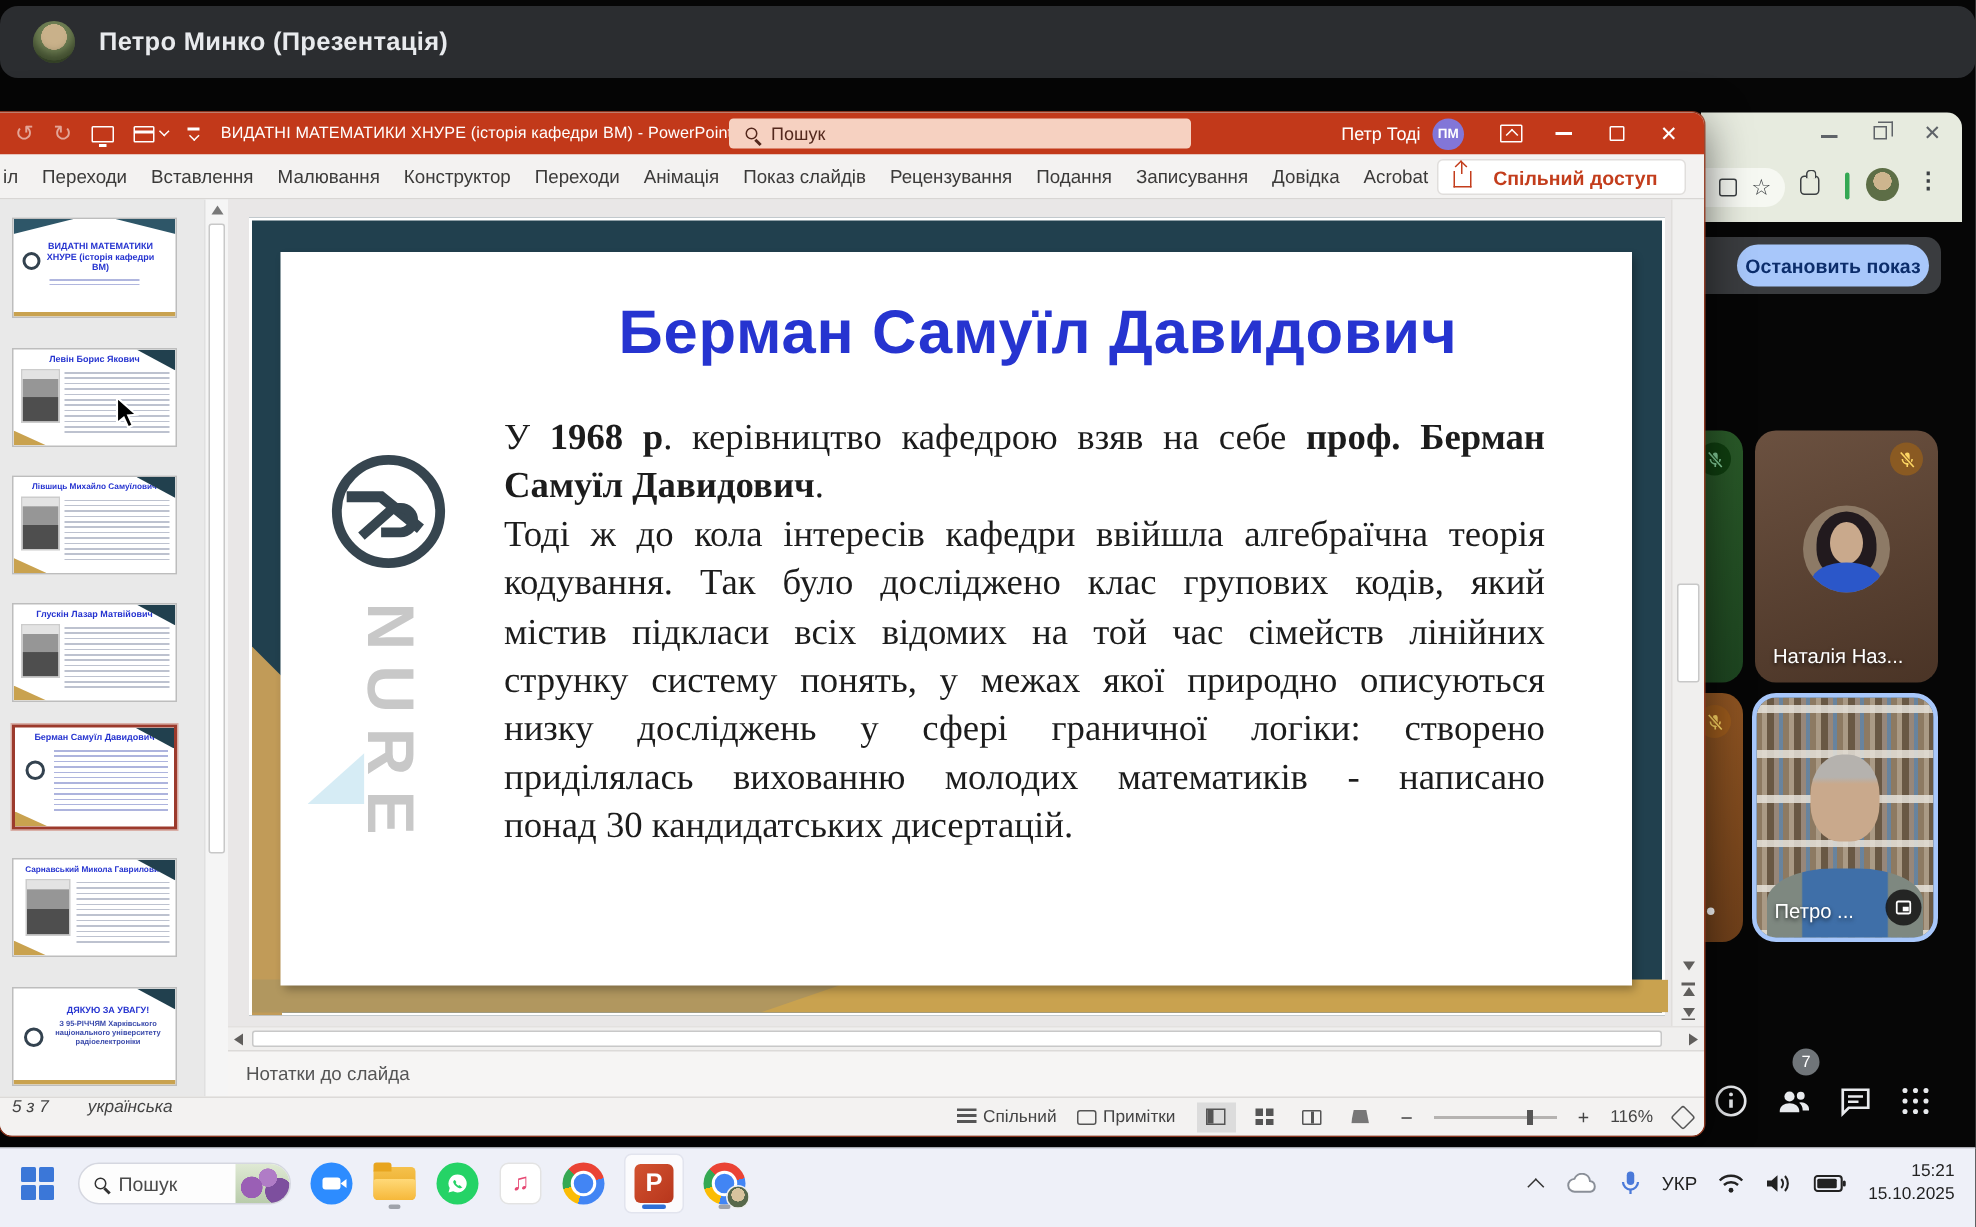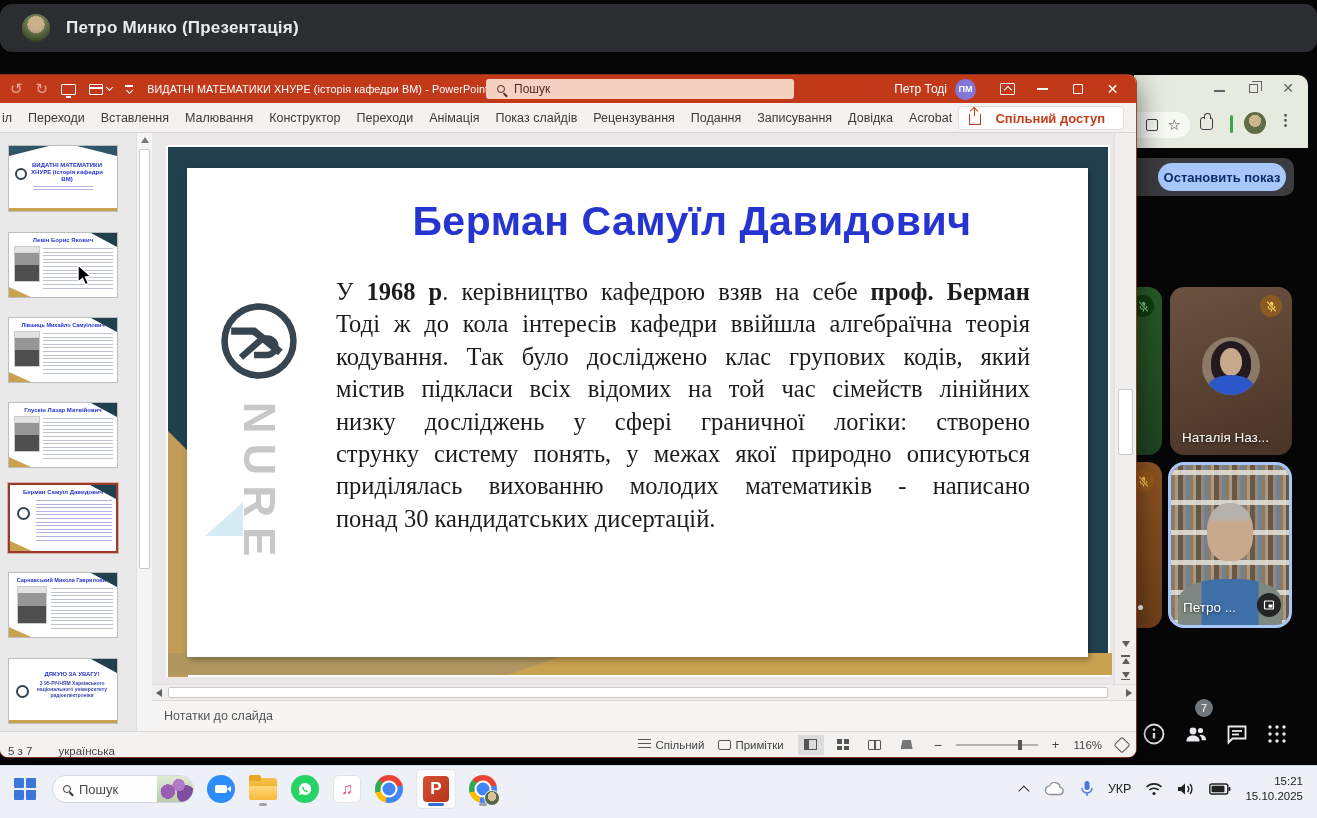--- a/index.html
+++ b/index.html
@@ -141,21 +141,21 @@
 .tri-u { width:0;height:0;border-left:4.5px solid transparent;border-right:4.5px solid transparent;border-bottom:6px solid #605e5c; }
 
 .h-scroll { height:16px; background:#f0efee; border-top:1px solid #e3e1df; position:relative; flex:0 0 16px;}
 .hs-thumb { position:absolute; left:16px; top:2px; height:11px; width:940px; background:#fff; border:1px solid #c8c8c8; border-radius:2px; }
 .hs-left { position:absolute; left:4px; top:4px; width:0; height:0; border-top:4.5px solid transparent; border-bottom:4.5px solid transparent; border-right:6px solid #605e5c; }
 .hs-right { position:absolute; right:4px; top:4px; width:0; height:0; border-top:4.5px solid transparent; border-bottom:4.5px solid transparent; border-left:6px solid #605e5c; }
 
 .notes { height:31px; background:#f6f5f4; border-top:1px solid #dcdad8; display:flex; align-items:center; color:#555; font-size:12.5px; padding-left:12px; flex:0 0 31px;}
 
 .statusbar { height:26px; background:#f3f2f1; border-top:1px solid #dcdad8; position:relative; font-size:11.5px; color:#444; flex:0 0 26px;}
-.sb-left { position:absolute; left:8px; top:0; height:100%; display:flex; align-items:flex-end; gap:26px; }
+.sb-left { position:absolute; left:8px; top:0; height:100%; display:flex; align-items:flex-start; gap:26px;font-style:italic; }
 .sb-right { position:absolute; right:8px; top:0; height:100%; display:flex; align-items:center; gap:14px; }
 .sb-item { display:flex; align-items:center; gap:4px; }
 .notes-icon { width:13px; height:11px; background:repeating-linear-gradient(180deg,#555 0 1.5px, transparent 1.5px 4px); }
 .cmt-icon { width:13px; height:10px; border:1.5px solid #555; border-radius:2px; }
 .view-btns { display:flex; align-items:center; gap:6px; }
 .vb { width:26px; height:20px; display:flex; align-items:center; justify-content:center; }
 .vb.active { background:#dcdcdc; }
 .vb-normal { width:13px; height:11px; border:1.5px solid #555; position:relative;}
 .vb-normal:before{content:"";position:absolute;left:0;top:0;width:4px;height:100%;background:#555;}
 .vb-sorter { display:grid; grid-template-columns:1fr 1fr; gap:2px; }
@@ -463,25 +463,26 @@
                   <path d="M16 38 L44 38 L76 64" stroke="#36454f" stroke-width="9" fill="none"></path>
                   <path d="M28 70 L54 47 L60 47 A10 10 0 0 1 60 67 L44 67" stroke="#36454f" stroke-width="8" fill="none"></path>
                 </svg>
                 <div class="blue-tri"></div>
                 <div class="nure-vert">
                     <span>NURE</span>
                   </div>
                 <div class="slide-title">Берман Самуїл Давидович</div>
                 <div class="slide-body">
                     <div class="ln j"><span>У </span><b>1968 р</b><span>. керівництво кафедрою взяв на себе </span><b>проф. Берман</b></div>
+                    <div class="ln"><b>Самуїл Давидович</b><span>.</span></div>
                     <div class="ln j"><span>Тоді ж до кола інтересів кафедри ввійшла алгебраїчна теорія</span></div>
                     <div class="ln j"><span>кодування. Так було досліджено клас групових кодів, який</span></div>
                     <div class="ln j"><span>містив підкласи всіх відомих на той час сімейств лінійних</span></div>
+                    <div class="ln j"><span>струнку систему понять, у межах якої природно описуються</span></div>
                     <div class="ln j"><span>низку досліджень у сфері граничної логіки: створено</span></div>
-                    <div class="ln j"><span>струнку систему понять, у межах якої природно описуються</span></div>
                     <div class="ln j"><span>приділялась вихованню молодих математиків - написано</span></div>
                     <div class="ln"><span>понад 30 кандидатських дисертацій.</span></div>
                   </div>
               </div>
             </div>
           </div>
           <div class="v-scroll">
             <div class="vs-thumb"></div>
             <div class="vs-btns">
               <div class="tri-d"></div>

